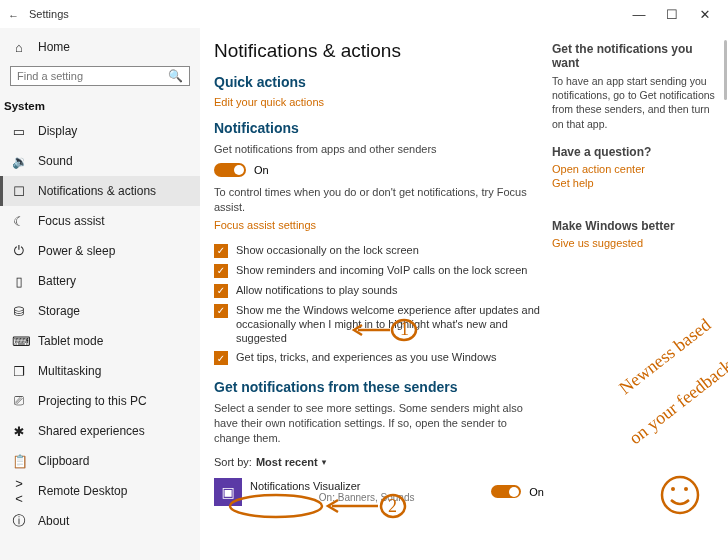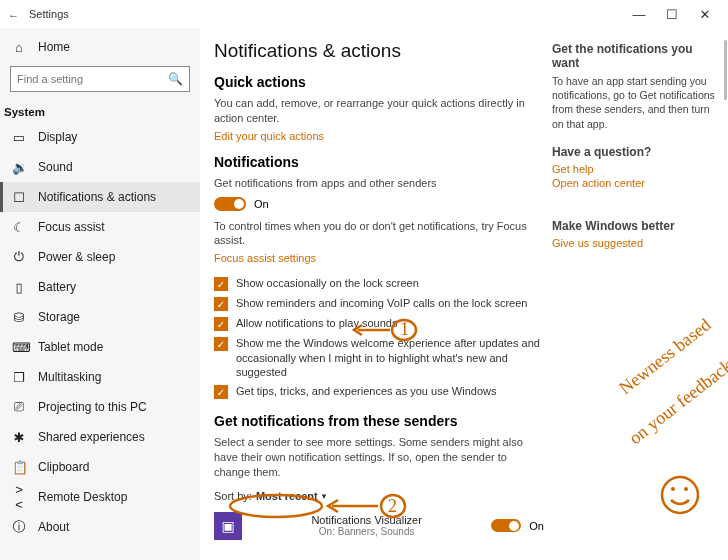--- a/index.html
+++ b/index.html
@@ -13,50 +13,50 @@
 .titlebar .win-controls span { display:inline-block; width:30px; text-align:center; font-size:13px; color:#333; cursor:pointer; }
 
 
 .body { flex:1; display:flex; overflow:hidden; }
 
 
 .sidebar { width:200px; background:rgba(242,242,242,0.7); display:flex; flex-direction:column; padding:4px 0; overflow-y:auto; font-size:12px; }
 .side-row { display:flex; align-items:center; height:30px; padding:0 12px; gap:12px; color:#222; cursor:pointer; }
 .side-row.active { background:rgba(0,0,0,0.06); border-left:3px solid #555; padding-left:9px; }
 .side-ico { width:14px; display:inline-block; text-align:center; font-size:13px; }
-.searchbox { margin:4px 10px 8px 10px; height:26px; border:1px solid #888; display:flex; align-items:center; padding:0 6px; background:#fff; }
+.searchbox { margin:4px 10px 8px 10px; height:20px; border:1px solid #888; display:flex; align-items:center; padding:0 6px; background:#fff; }
 .searchbox input { flex:1; border:none; outline:none; font-size:11px; background:transparent; }
 .searchbox .sico { font-size:12px; color:#555; }
 .section-head { padding:6px 12px 4px 4px; font-size:11.5px; font-weight:600; color:#111; }
 
 
 .main { flex:1; display:flex; overflow-y:auto; padding:10px 0 20px 14px; position:relative; }
 .content { width:330px; }
 .aux { width:170px; margin-left:8px; font-size:10.5px; color:#444; }
 h1 { font-size:19px; font-weight:400; margin:2px 0 12px 0; color:#111; }
-h2 { font-size:14px; font-weight:600; margin:8px 0 6px 0; color:#000000; }
+h2 { font-size:14px; font-weight:600; margin:8px 0 6px 0; color:#0c4a6e; }
 p { font-size:11px; color:#444; line-height:1.35; margin:4px 0; }
 .link { color:#D06B00; font-size:11px; margin:4px 0 12px 0; display:block; cursor:pointer; }
 
 .toggle-row { display:flex; align-items:center; gap:8px; margin:6px 0 8px 0; font-size:11px; }
 .toggle { width:32px; height:14px; border-radius:8px; background:#D06B00; position:relative; cursor:pointer; }
 .toggle.small { width:30px; height:13px; }
 .toggle::after { content:""; position:absolute; right:2px; top:2px; width:10px; height:10px; border-radius:50%; background:#fff; }
 
 .chk-row { display:flex; align-items:flex-start; gap:8px; margin:5px 0; font-size:11px; color:#333; line-height:1.3; }
 .chk { width:14px; height:14px; border:1px solid #D06B00; background:#D06B00; color:#fff; display:flex; align-items:center; justify-content:center; font-size:10px; flex-shrink:0; margin-top:1px; cursor:pointer; }
 
 .sort-row { display:flex; align-items:center; gap:4px; font-size:11px; margin:10px 0 6px 0; color:#333; }
 .sort-row .val { font-weight:600; }
 .sort-row .chev { font-size:9px; }
 
 .sender { display:flex; align-items:center; gap:8px; padding:4px 0; }
 .sender .tile { width:28px; height:28px; background:#5B3AA6; display:flex; align-items:center; justify-content:center; color:#fff; font-size:14px; }
 .sender .meta { flex:1; }
-.sender .meta .name { font-size:11px; color:#222;text-align:center; }
+.sender .meta .name { font-size:11px; color:#222; }
 .sender .meta .sub { font-size:10px; color:#777;text-align:center; }
 .sender .state { font-size:11px; }
 
 .aux h3 { font-size:12px; font-weight:600; margin:4px 0; }
 .aux p { font-size:10.5px; margin:2px 0 14px 0; }
 .aux .link { margin:2px 0; }
 
 
 .annot { position:absolute; left:0; top:0; width:728px; height:560px; pointer-events:none; }
 .hand { font-family:"Comic Sans MS","Segoe Script",cursive; fill:#CC6600; font-size:18px; }
@@ -150,21 +150,20 @@
             <span>About</span>
           </div>
         </div>
     </div>
 
     <div class="main">
       <div class="content">
         <h1>Notifications &amp; actions</h1>
 
         <h2>Quick actions</h2>
-        <p>You can add, remove, or rearrange your quick actions directly in action center.</p>
         <span class="link">Edit your quick actions</span>
 
         <h2>Notifications</h2>
         <p>Get notifications from apps and other senders</p>
         <div class="toggle-row">
           <div class="toggle"></div>
           <span>On</span>
         </div>
         <p>To control times when you do or don't get notifications, try Focus assist.</p>
         <span class="link">Focus assist settings</span>
@@ -209,22 +208,22 @@
           </div>
           <div class="toggle small"></div>
           <span class="state">On</span>
         </div>
       </div>
 
       <div class="aux">
         <h3>Get the notifications you want</h3>
         <p>To have an app start sending you notifications, go to Get notifications from these senders, and then turn on that app.</p>
         <h3>Have a question?</h3>
+        <span class="link">Open action center</span>
         <span class="link">Get help</span>
-        <span class="link">Open action center</span>
         <h3 style="margin-top:30px">Make Windows better</h3>
         <span class="link">Give us suggested</span>
       </div>
     </div>
   </div>
 </div>
 
 <div class="scrollbar"></div>
 
 <svg class="annot" viewBox="0 0 728 560">

